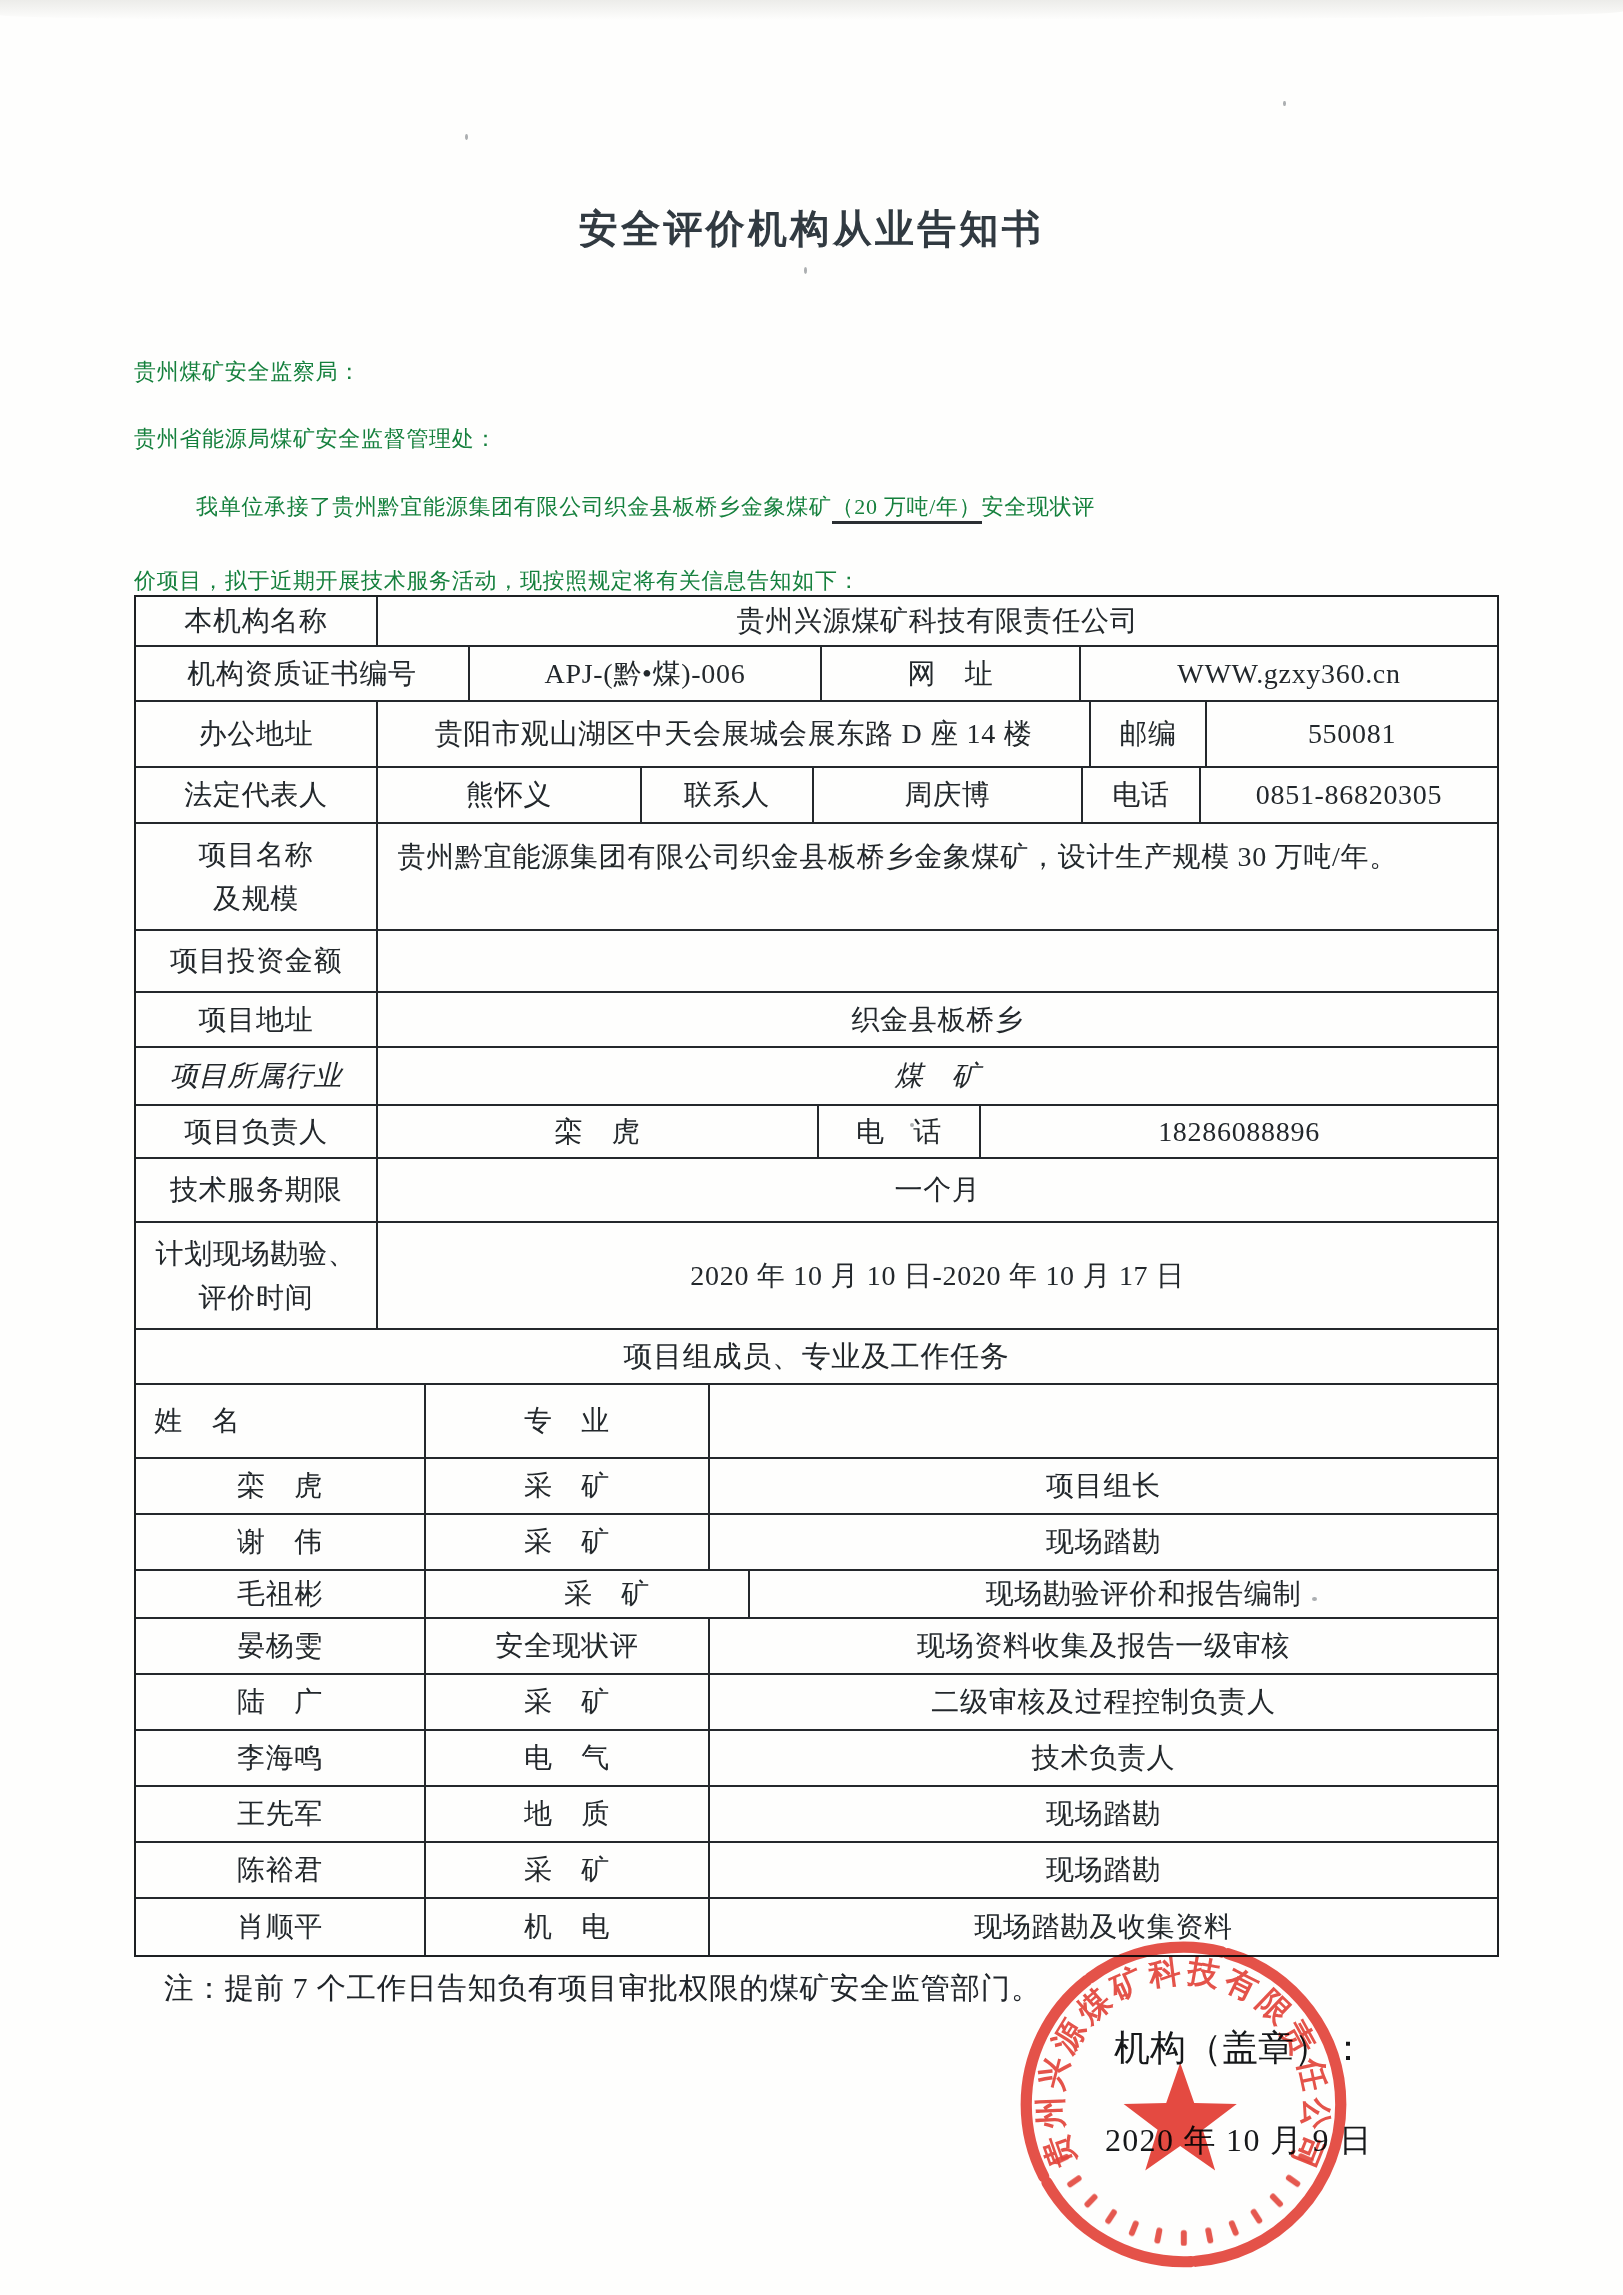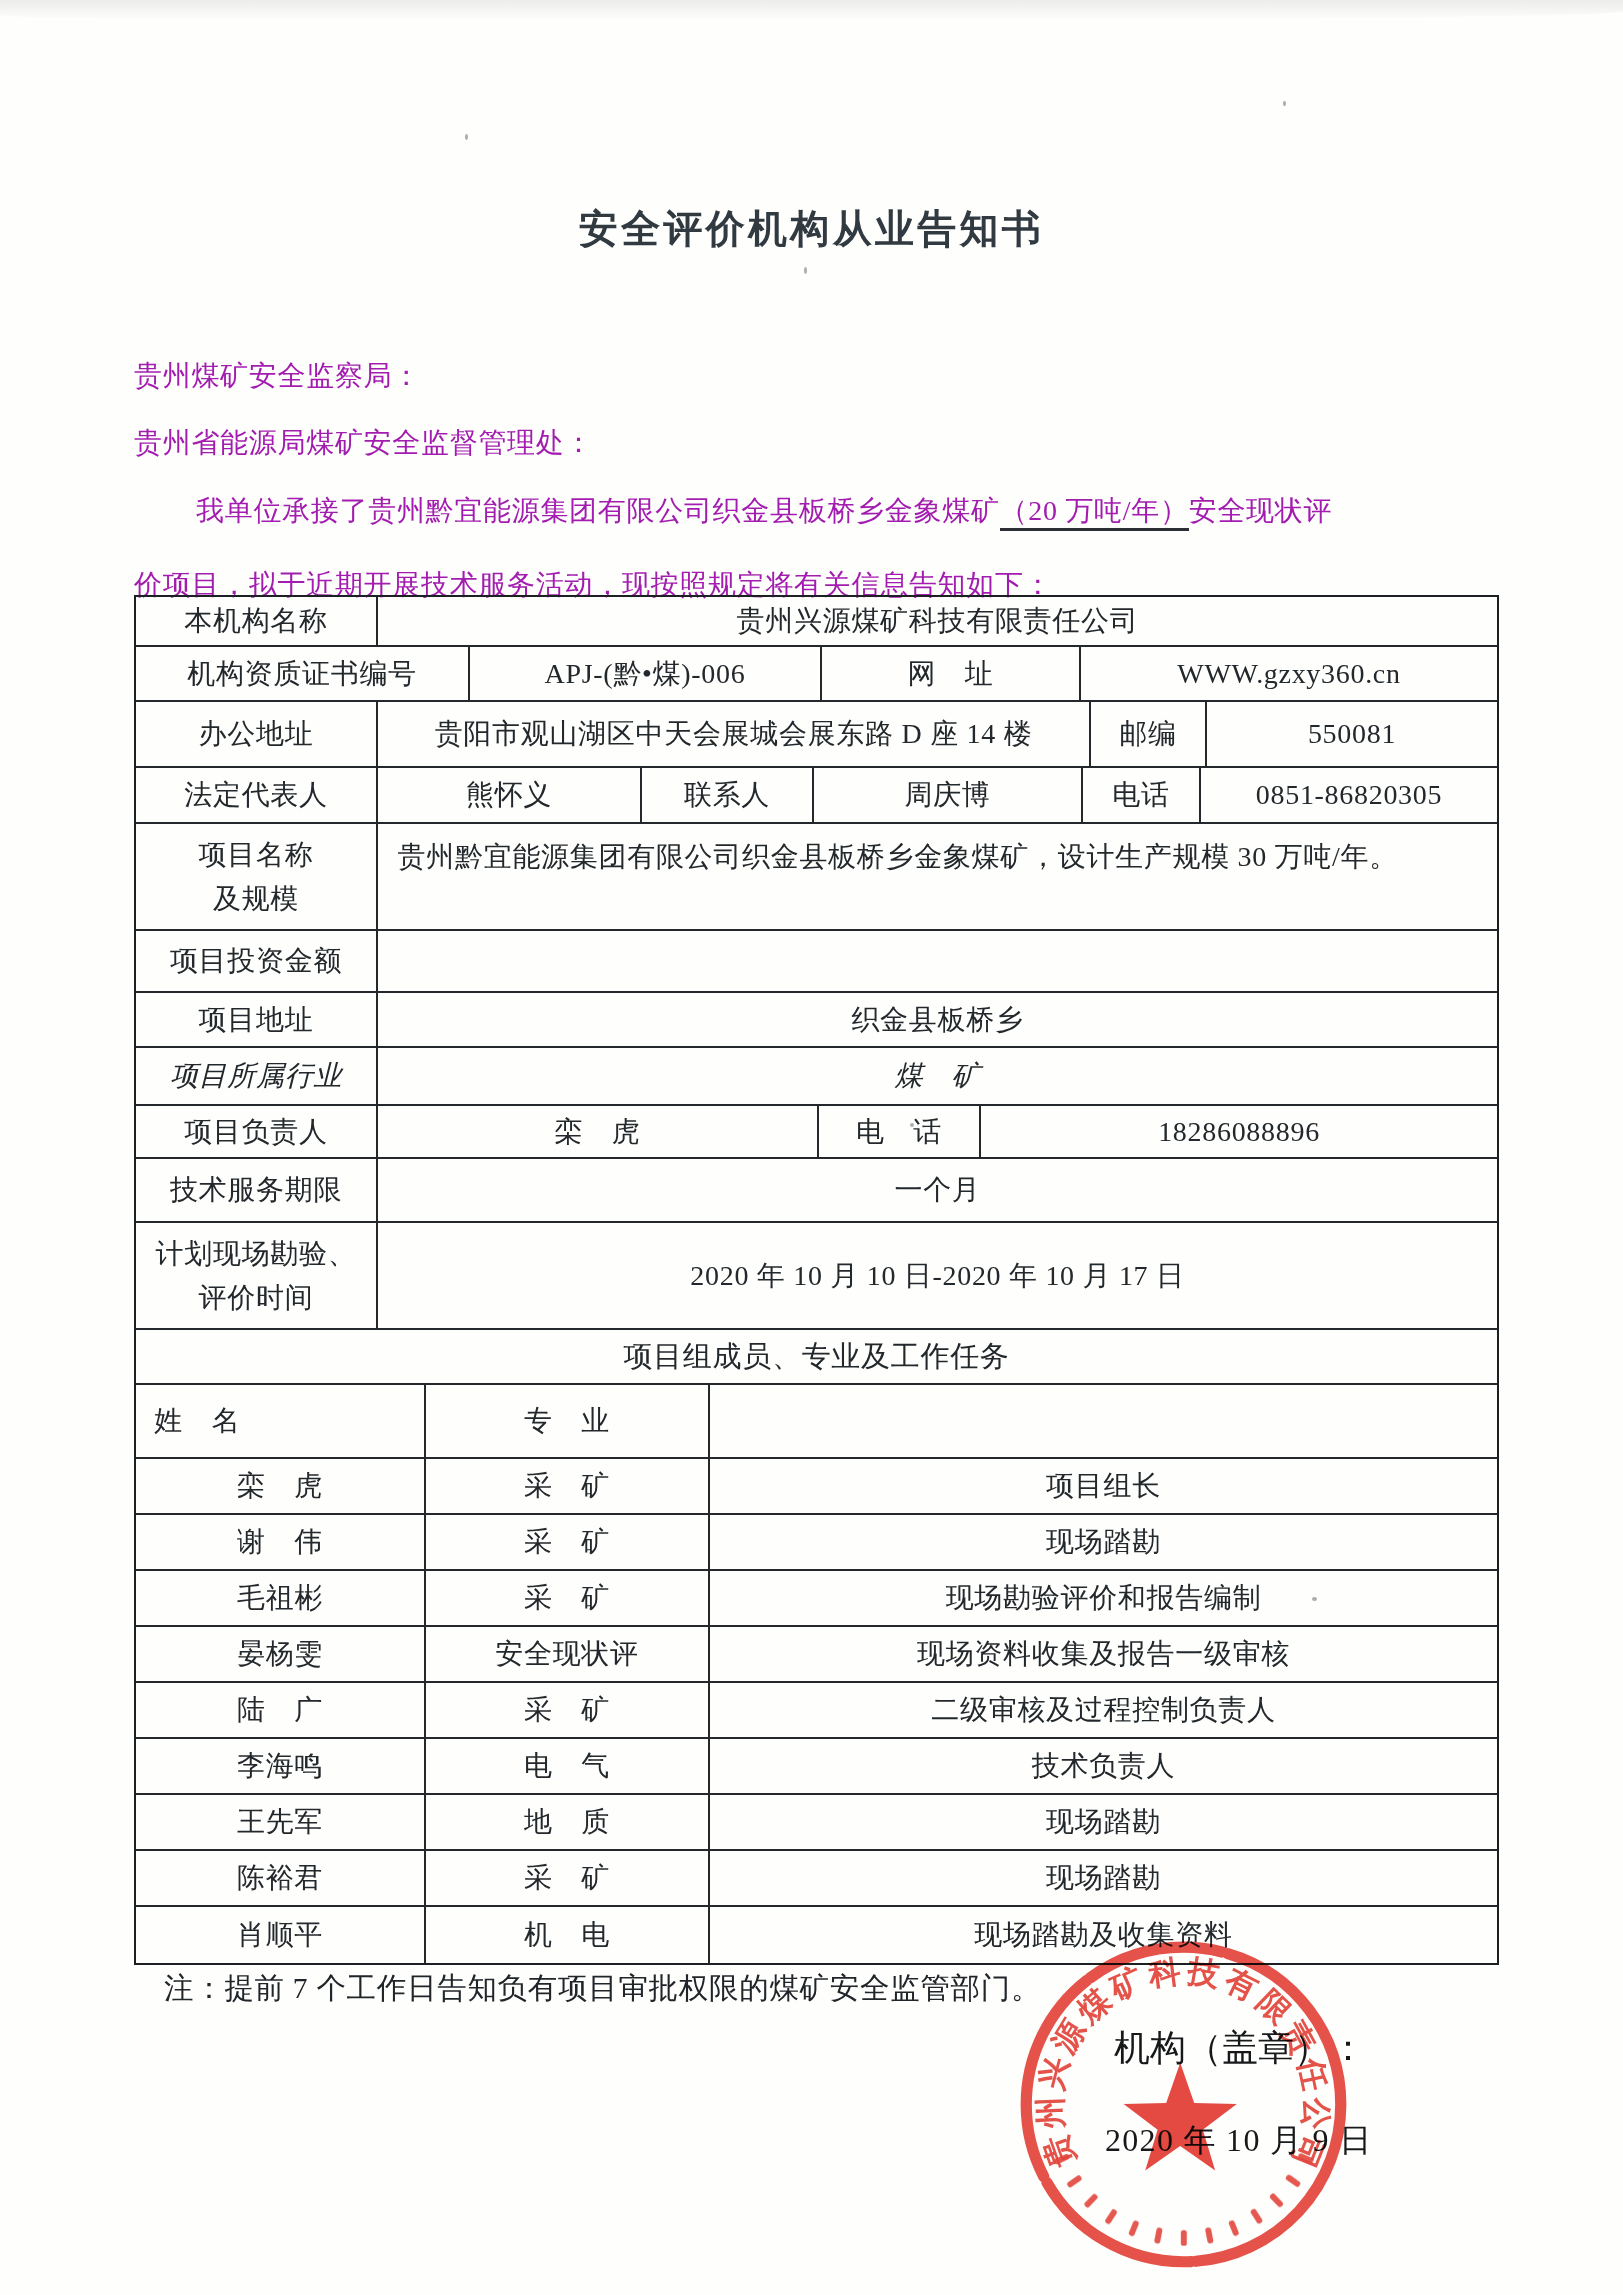--- a/index.html
+++ b/index.html
@@ -18,21 +18,21 @@
     background:linear-gradient(180deg,#e6e6e3 0%,#f3f3f1 55%,#fefefd 100%);
     opacity:.75;border-radius:0 0 45% 25%;
   }
   .speck{position:absolute;background:#4a4f54;border-radius:50%;opacity:.45;}
   
   .title{
     position:absolute;top:202px;left:0;width:100%;
     text-align:center;font-size:39px;font-weight:700;
     letter-spacing:3.3px;color:#313a41;
   }
-  .bodyline{position:absolute;left:134px;font-size:28px;color:#a21caf;letter-spacing:0.7px;}
+  .bodyline{position:absolute;left:134px;font-size:22px;color:#15803d;letter-spacing:0.7px;}
   .underlined{border-bottom:3.3px solid #2b2f33;padding-bottom:2px;}
   
   .doc-table{
     position:absolute;left:134px;top:595px;width:1365px;
     border:2.6px solid #1d2023;box-sizing:border-box;
     font-size:28px;color:#23282c;
   }
   .trow{display:flex;border-bottom:2px solid #24282c;box-sizing:border-box;}
   .trow:last-child{border-bottom:none;}
   .cell{
@@ -161,21 +161,21 @@
     <div class="trow" style="height:56px;">
       <div class="cell" style="width:290px;">栾　虎</div>
       <div class="cell" style="width:284px;">采　矿</div>
       <div class="cell grow">项目组长</div>
     </div>
     <div class="trow" style="height:56px;">
       <div class="cell" style="width:290px;">谢　伟</div>
       <div class="cell" style="width:284px;">采　矿</div>
       <div class="cell grow">现场踏勘</div>
     </div>
-    <div class="trow" style="height:56px;">
+    <div class="trow" style="height:48px;gap:40px;">
       <div class="cell" style="width:290px;">毛祖彬</div>
       <div class="cell" style="width:284px;">采　矿</div>
       <div class="cell grow">现场勘验评价和报告编制</div>
     </div>
     <div class="trow" style="height:56px;">
       <div class="cell" style="width:290px;">晏杨雯</div>
       <div class="cell" style="width:284px;">安全现状评</div>
       <div class="cell grow">现场资料收集及报告一级审核</div>
     </div>
     <div class="trow" style="height:56px;">

